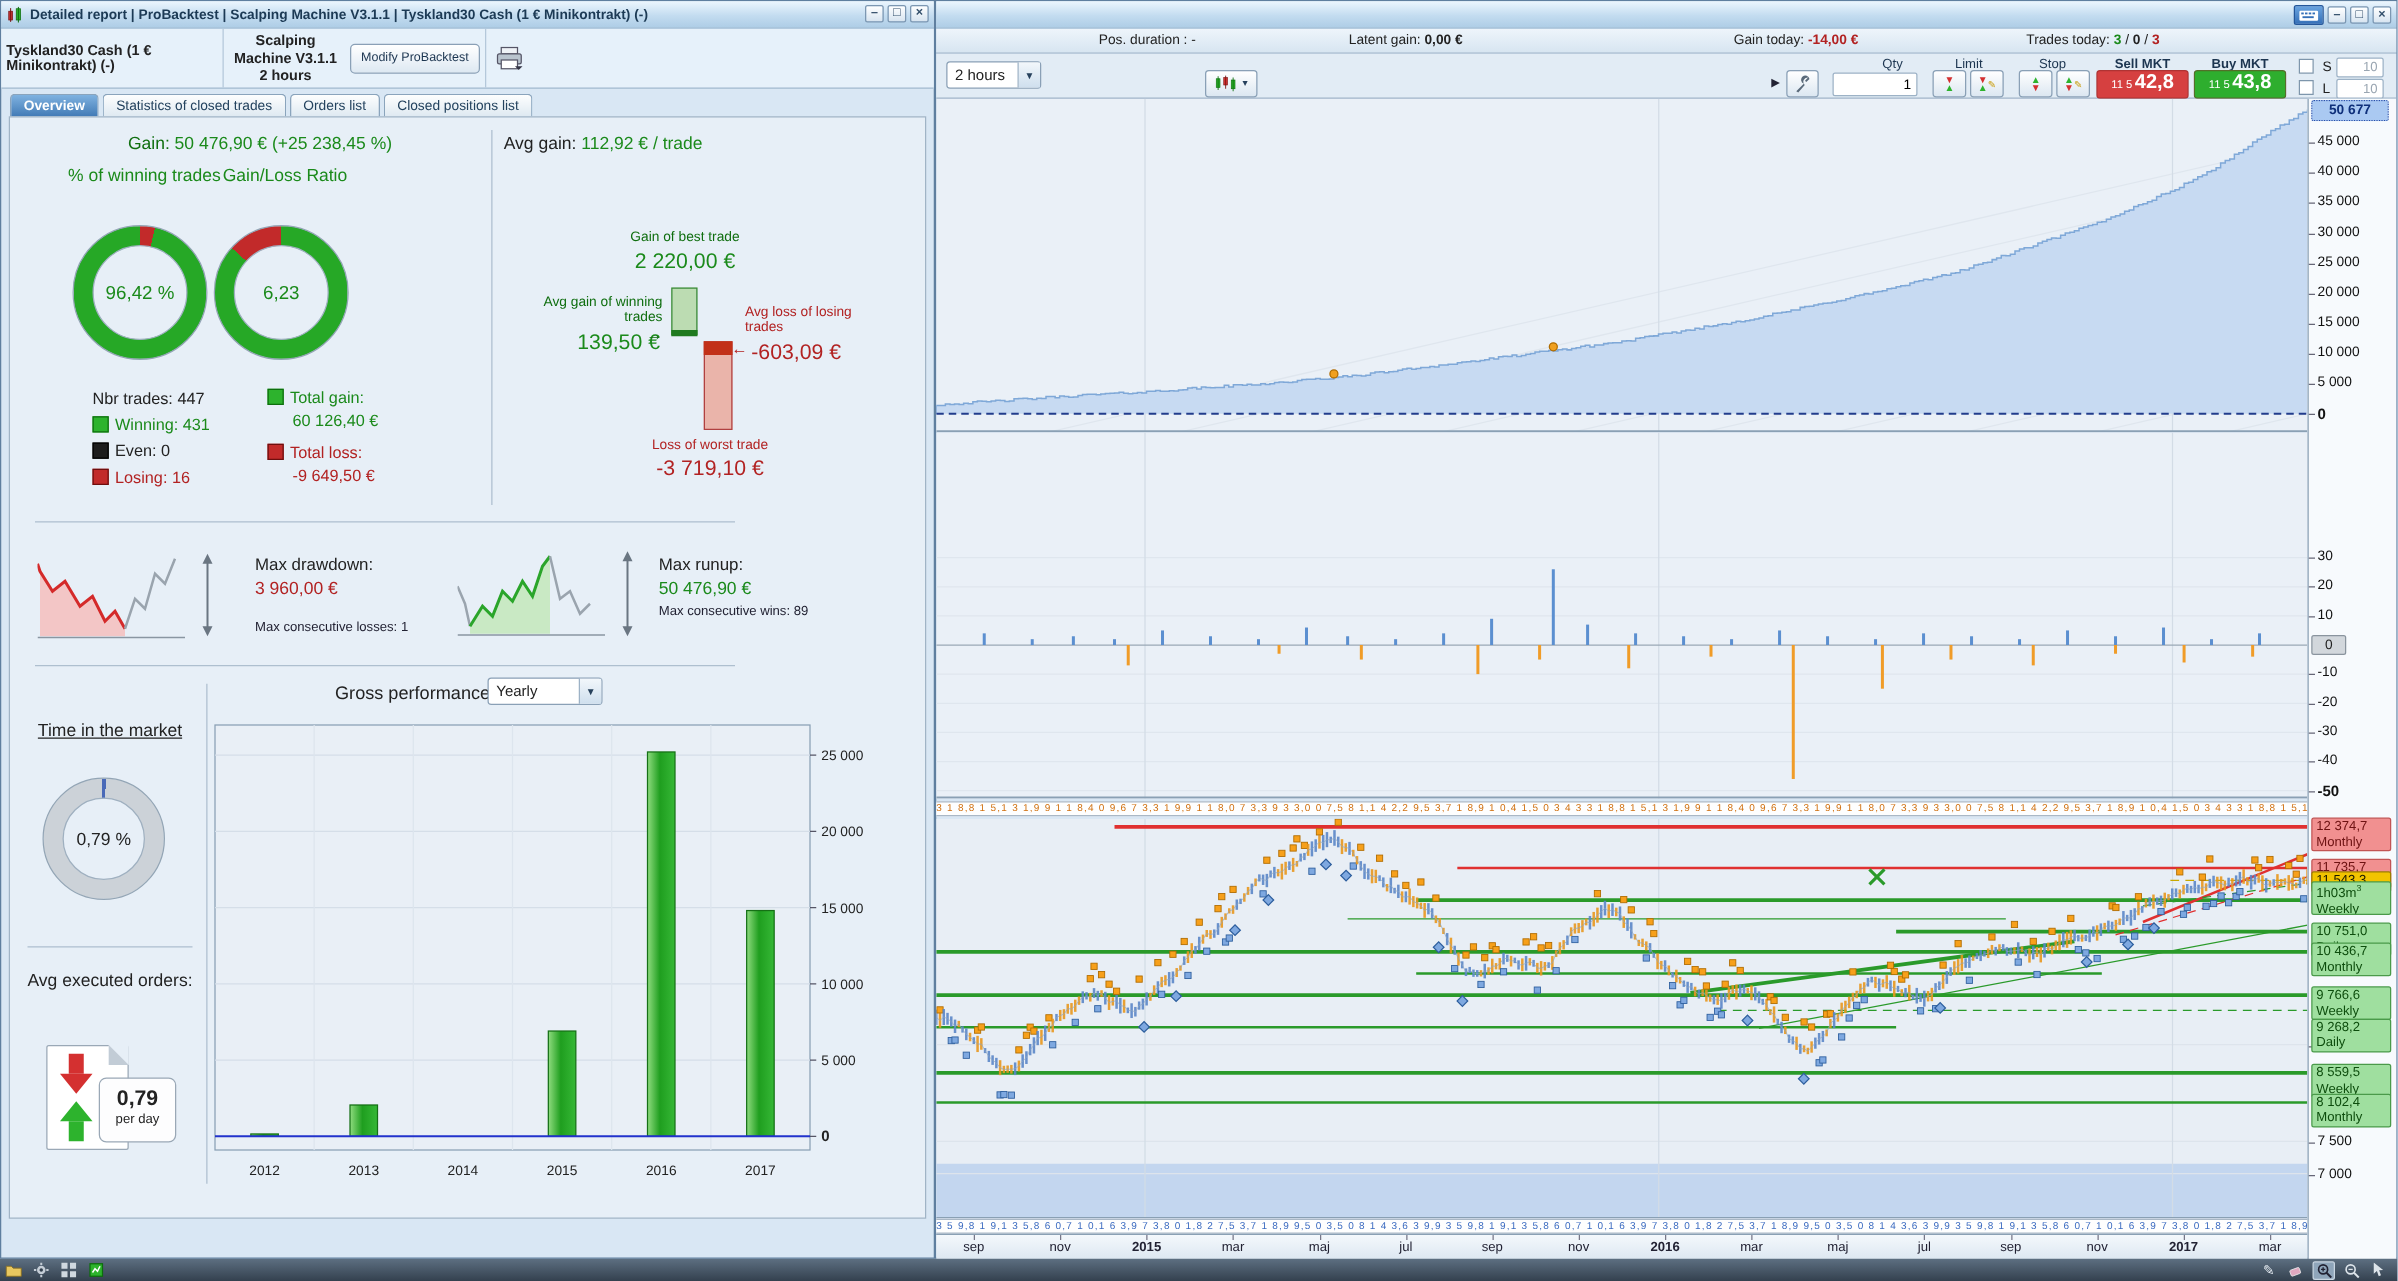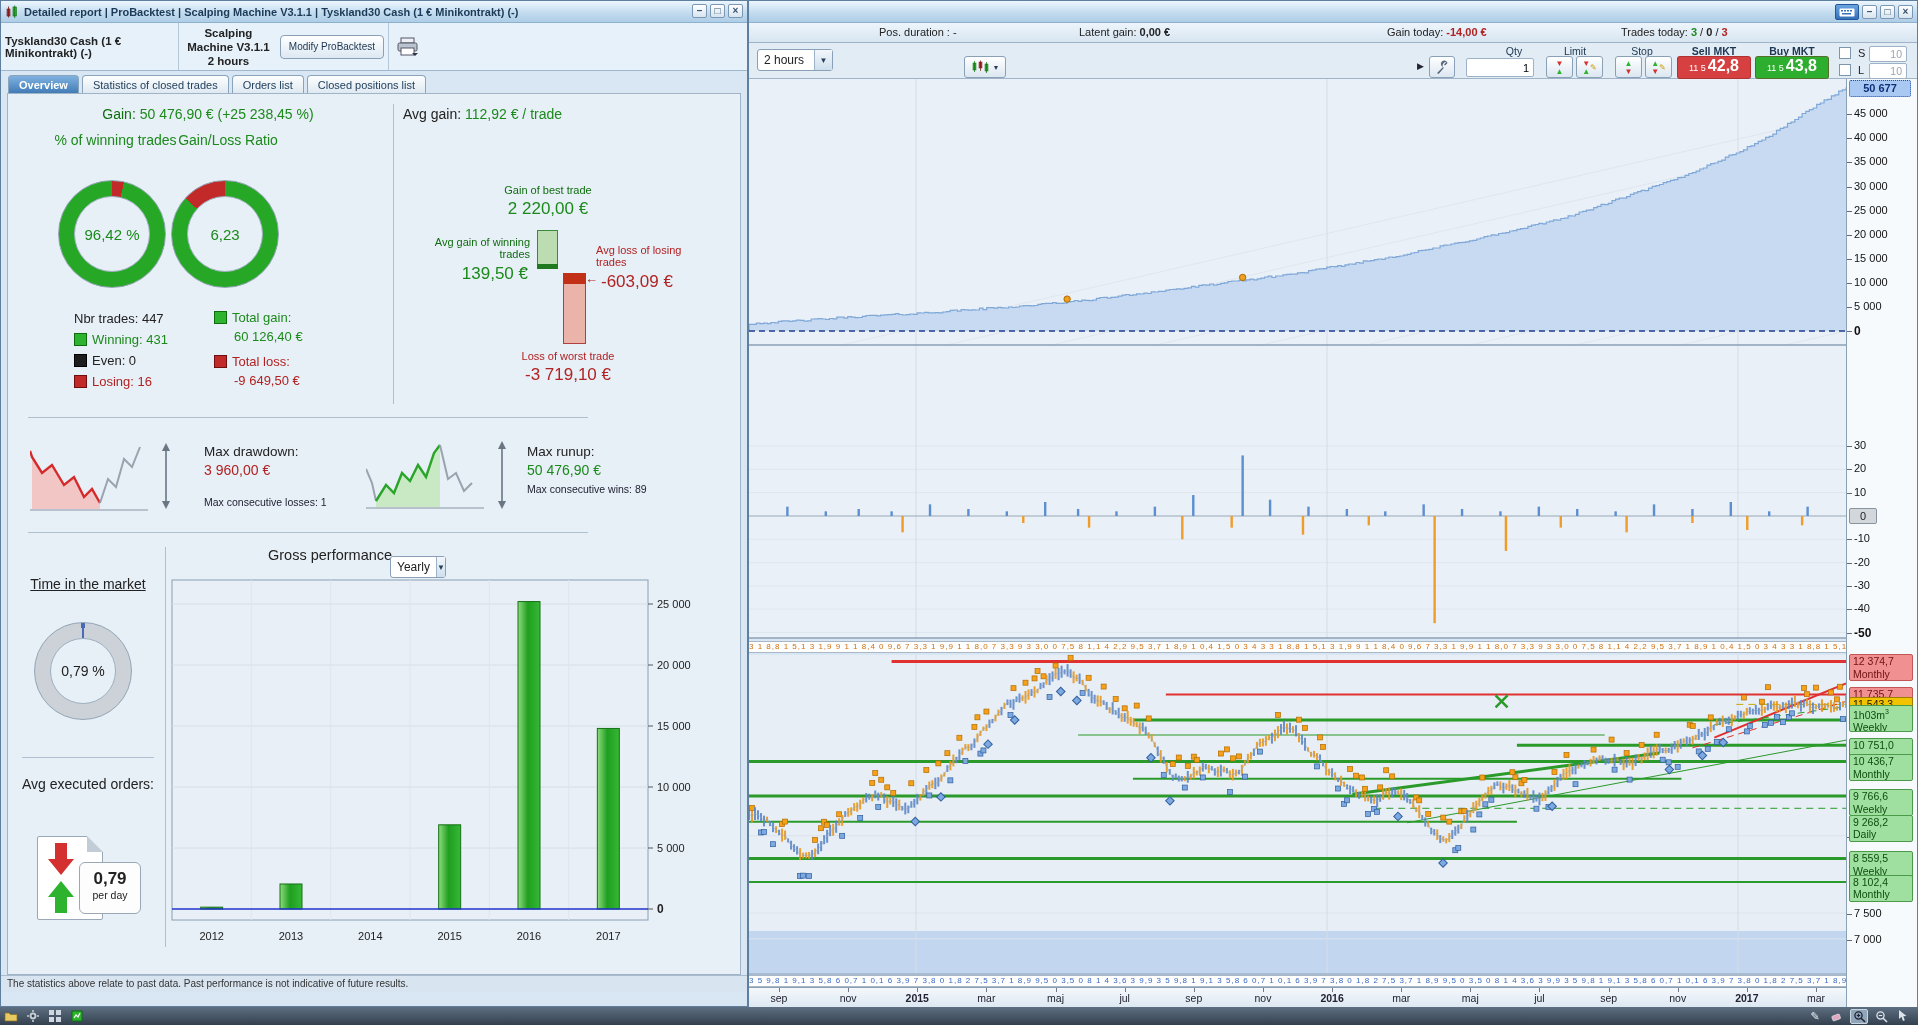--- a/index.html
+++ b/index.html
@@ -243,21 +243,21 @@
               <rect x="11" y="58" width="12" height="16" fill="#2db32d"></rect>
             </g>
         </svg>
       </div>
       <div class="abs" style="left:71px;top:768px;width:62px;height:52px;background:#fdfdfe;border:1px solid #9aa8b6;border-radius:6px;text-align:center;">
         <div style="font-size:17px;font-weight:bold;margin-top:6px;">0,79</div>
         <div style="font-size:10.5px;">per day</div>
       </div>
 
       <div class="abs" style="left:260px;top:453px;font-size:14.5px;">Gross performance</div>
-      <div class="select-box abs" style="left:382px;top:448px;width:56px;margin-top:14px;">
+      <div class="select-box abs" style="left:382px;top:448px;width:92px;">
         <span class="txt" style="flex:1;">Yearly</span>
         <span class="arrow">▼</span>
       </div>
       <svg class="abs" id="grossSvg" style="left:139px;top:478px;" width="590" height="375">
           <rect x="25" y="8" width="476" height="340" fill="#e9eff6" stroke="#8aa0b4"></rect>
           <line x1="501" y1="337" x2="506" y2="337" stroke="#556"></line>
           <text x="510" y="341" font-size="12" fill="#222" font-weight="bold">0</text>
           <line x1="25" y1="276" x2="501" y2="276" stroke="#d5dee8"></line>
           <line x1="501" y1="276" x2="506" y2="276" stroke="#556"></line>
           <text x="510" y="280" font-size="11" fill="#222" font-weight="normal">5 000</text>
@@ -291,21 +291,20 @@
           <line x1="25" y1="337" x2="501" y2="337" stroke="#2233cc" stroke-width="1.5"></line>
           <text x="64.66666666666666" y="368" font-size="11" fill="#222" text-anchor="middle">2012</text>
           <text x="144" y="368" font-size="11" fill="#222" text-anchor="middle">2013</text>
           <text x="223.33333333333331" y="368" font-size="11" fill="#222" text-anchor="middle">2014</text>
           <text x="302.66666666666663" y="368" font-size="11" fill="#222" text-anchor="middle">2015</text>
           <text x="382" y="368" font-size="11" fill="#222" text-anchor="middle">2016</text>
           <text x="461.3333333333333" y="368" font-size="11" fill="#222" text-anchor="middle">2017</text>
         </svg>
     </div>
 
-    <div class="footnote-bar">The statistics above relate to past data. Past performance is not indicative of future results.</div>
   </div>
 
   <div class="win" style="left:748px;top:0;width:1170px;height:1007px;">
     <div class="titlebar">
       <span class="wc-group" style="align-items:center;">
         <span style="width:24px;height:16px;background:linear-gradient(#6aa4e0,#3570b8);border:1px solid #24569a;border-radius:2px;display:flex;align-items:center;justify-content:center;">
           <svg width="16" height="9" viewBox="0 0 16 9">
               <rect x="0.5" y="0.5" width="15" height="8" rx="1" fill="#fff"></rect>
               <g fill="#3570b8">
                 <rect x="2" y="2" width="2" height="1.5"></rect>

